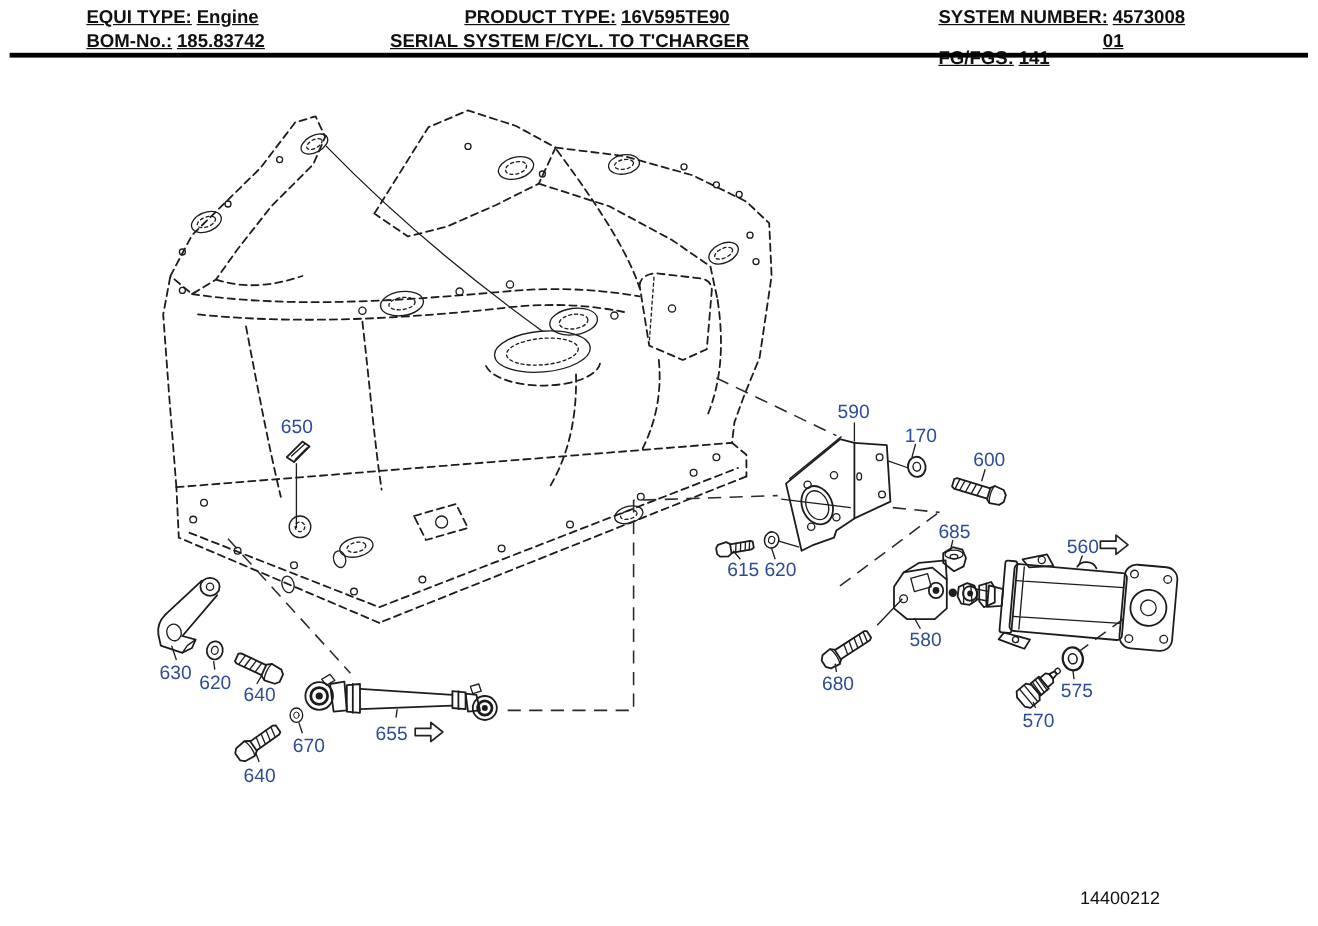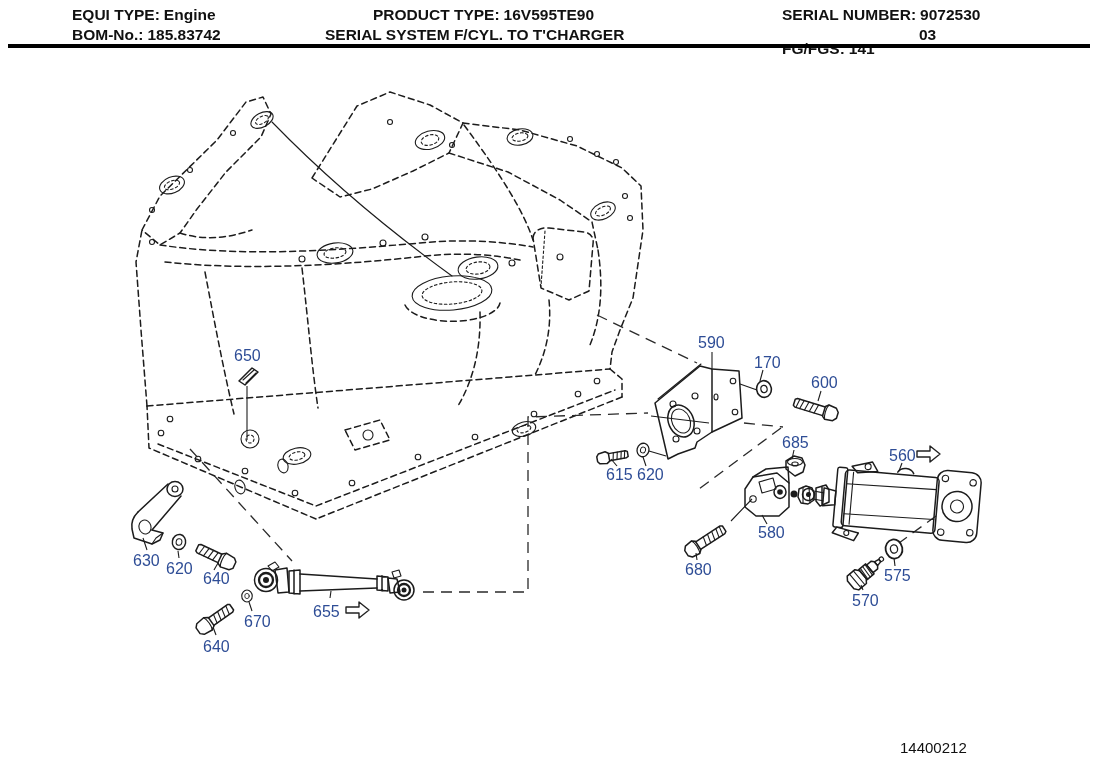--- a/index.html
+++ b/index.html
@@ -1,42 +1,42 @@
 <!DOCTYPE html>
 <html><head>
 <meta charset="utf-8">
 <style>
   html,body{margin:0;padding:0;background:#ffffff;}
   body{width:1098px;height:772px;position:relative;overflow:hidden;
        font-family:"Liberation Sans",sans-serif;}
   .hdr{position:absolute;font-size:15.5px;font-weight:700;color:#111;white-space:nowrap;}
-  .hdr span{margin-right:4px;}
+  .hdr span{margin-right:4px;text-decoration:underline;}
   .rule{position:absolute;left:8px;top:44px;width:1082px;height:4px;background:#000;}
   svg{position:absolute;left:0;top:0;}
   .ln{fill:none;stroke:#1c1c1c;stroke-width:1.5;stroke-linecap:round;stroke-linejoin:round;}
   .dsh{stroke-dasharray:6,4;}
   .d2{stroke-dasharray:2.5,2.5;stroke-width:1.1;}
   .thin{stroke-width:1.1;}
   .thick{stroke-width:2.3;}
   .cst{fill:none;stroke:#2a2a2a;stroke-width:1.3;stroke-dasharray:11,7;stroke-linecap:butt;}
   .ldr{fill:none;stroke:#1c1c1c;stroke-width:1.1;}
   .lbl{font-family:"Liberation Sans",sans-serif;font-size:16px;fill:#2e4d96;}
   .fig{font-family:"Liberation Sans",sans-serif;font-size:15px;fill:#111;}
   .wfill{fill:#ffffff;}
 </style>
 </head>
 <body>
 
 <div class="hdr" style="left:72px;top:6px"><span>EQUI TYPE:</span><span>Engine</span></div>
-<div class="hdr" style="left:373px;top:6px"><span>PRODUCT TYPE:</span><span>16V595TE90</span></div>
-<div class="hdr" style="left:782px;top:6px"><span>SERIAL NUMBER:</span><span>9072530</span></div>
+<div class="hdr" style="left:387px;top:6px"><span>PRODUCT TYPE:</span><span>16V595TE90</span></div>
+<div class="hdr" style="left:782px;top:6px"><span>SYSTEM NUMBER:</span><span>4573008</span></div>
 <div class="hdr" style="left:72px;top:26px"><span>BOM-No.:</span><span>185.83742</span></div>
 <div class="hdr" style="left:325px;top:26px"><span>SERIAL SYSTEM F/CYL. TO T'CHARGER</span></div>
 <div class="hdr" style="left:782px;top:40px"><span>FG/FGS:</span><span>141</span></div>
-<div class="hdr" style="left:919px;top:26px"><span>03</span></div>
+<div class="hdr" style="left:919px;top:26px"><span>01</span></div>
 <div class="rule"></div>
 
 <svg width="1098" height="772" viewBox="0 0 1098 772">
   <defs>
     <g id="washer">
       <ellipse class="ln" rx="7" ry="8" stroke-width="2"></ellipse>
       <ellipse class="ln thin" rx="3" ry="3.5"></ellipse>
     </g>
     <g id="boltm">
       <path class="ln" d="M-14,-6.5 L-5,-7.5 L-1,-5 L-1,5 L-5,7.5 L-14,6.5 L-17,3.5 L-17,-3.5 Z"></path>

